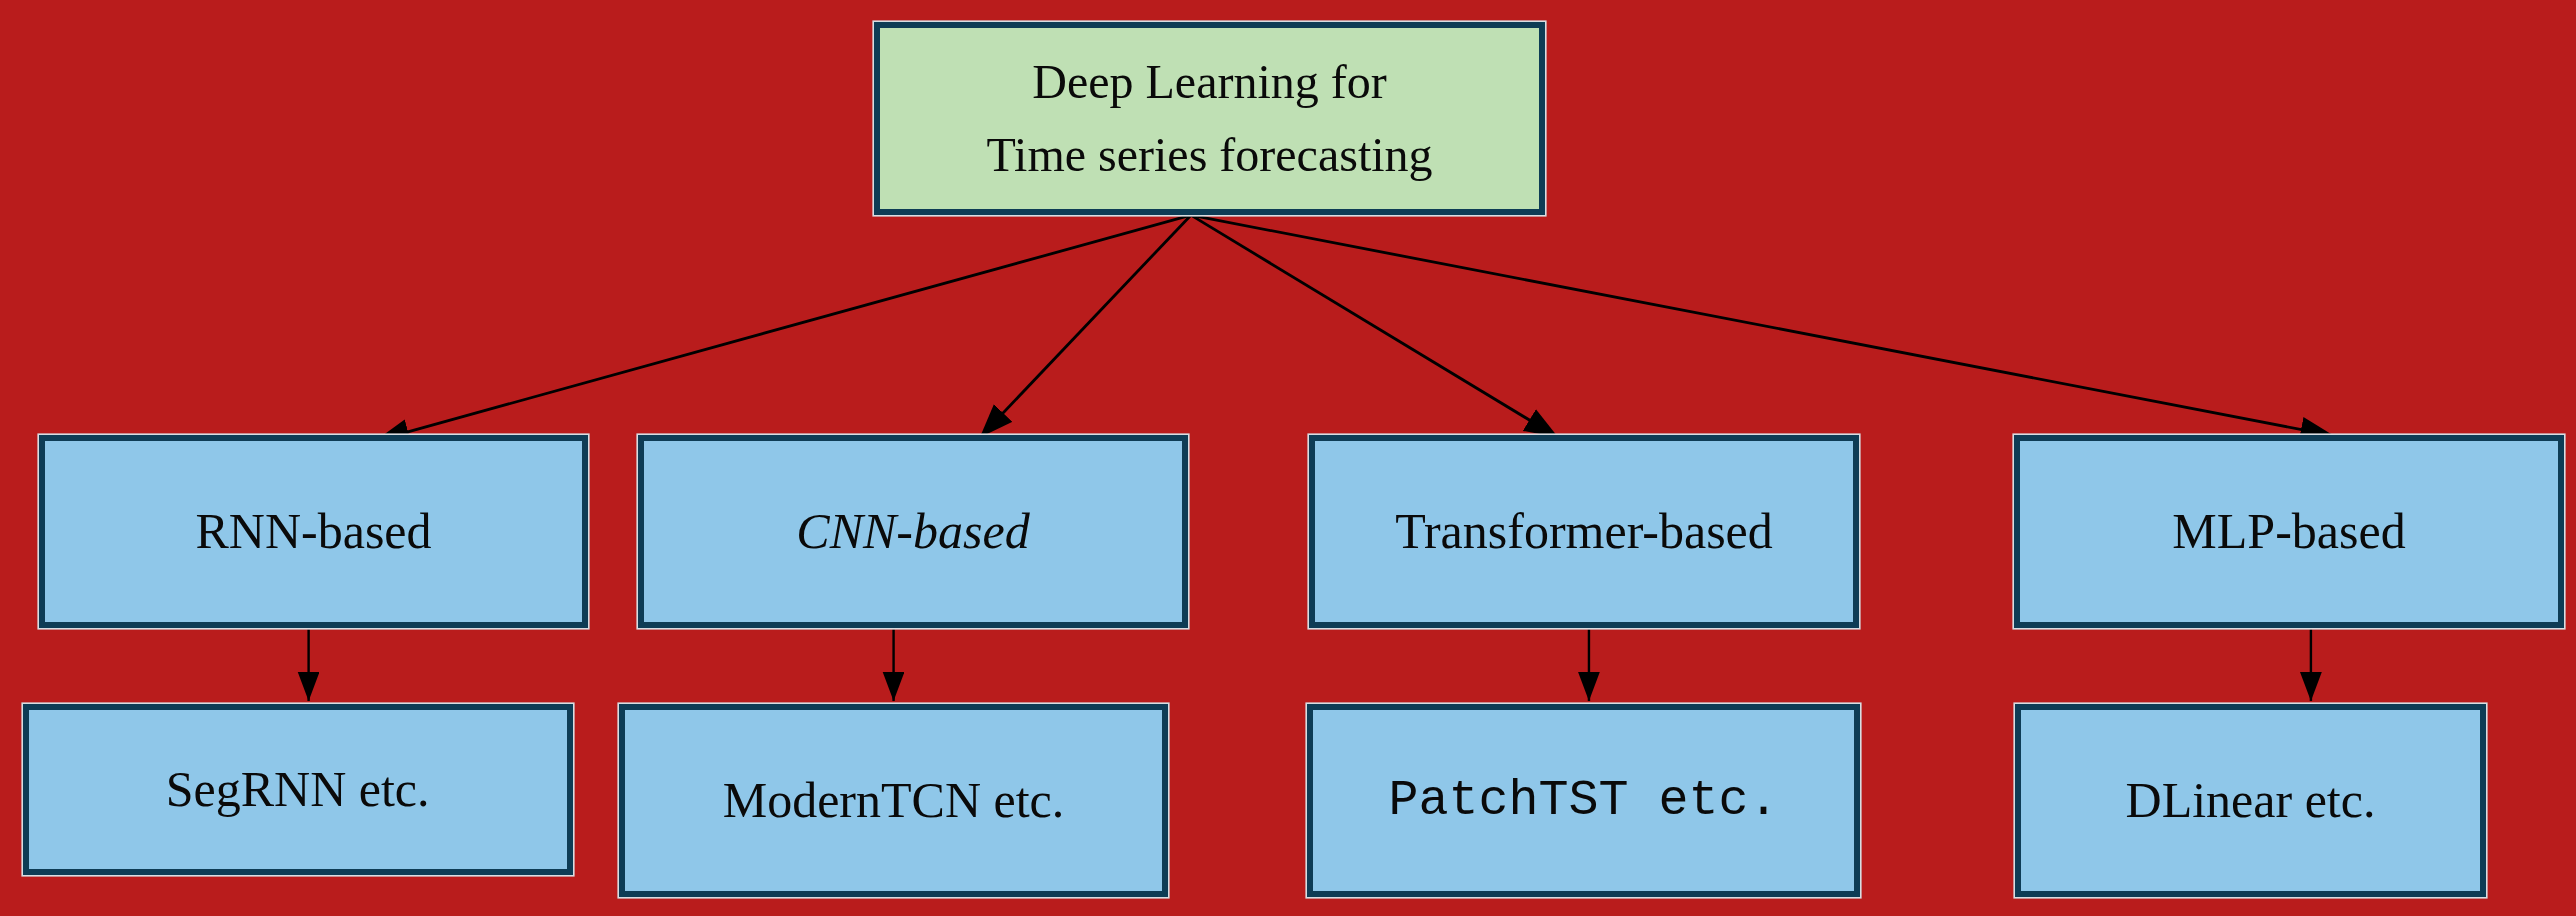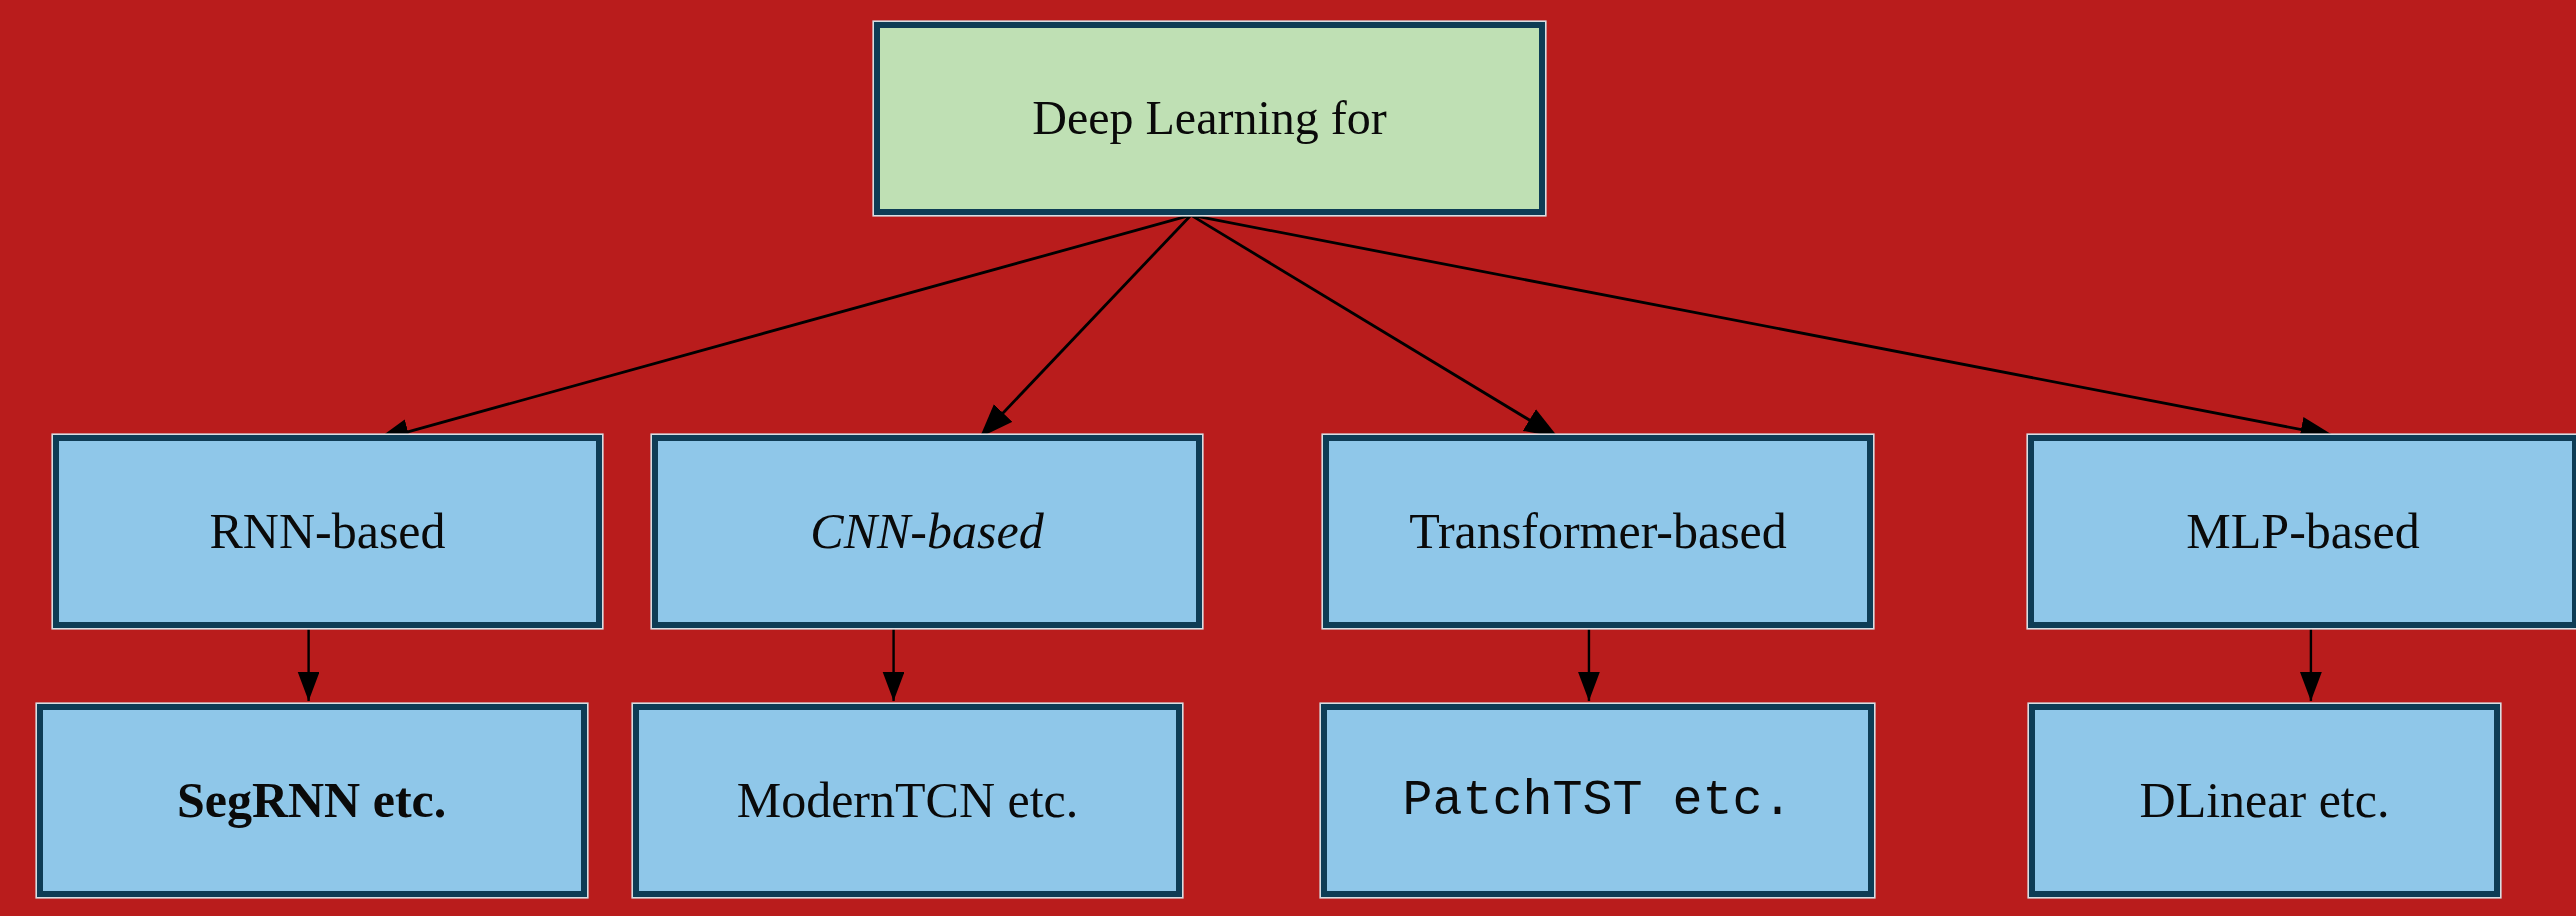--- a/index.html
+++ b/index.html
@@ -37,29 +37,28 @@
     left: 874px; top: 22px;
     width: 671px; height: 193px;
     background: #bfe0b4;
     font-size: 48px;
     line-height: 1.52;
   }
   .node-cat, .node-ex {
     background: #8fc7e9;
     font-size: 50px;
     line-height: 1.1;
-    margin-left: 14px;
   }
   
   .cat-rnn         { left: 39px;   top: 435px; width: 549px; height: 193px; }
   .cat-cnn         { left: 638px;  top: 435px; width: 550px; height: 193px; font-style: italic; }
   .cat-transformer { left: 1309px; top: 435px; width: 550px; height: 193px; }
   .cat-mlp         { left: 2014px; top: 435px; width: 550px; height: 193px; }
   
-  .ex-rnn          { left: 22.6px;   top: 704px; width: 550px; height: 193px; font-weight: bold; }
+  .ex-rnn          { left: 22.6px;   top: 704px; width: 550px; height: 171px; }
   .ex-cnn          { left: 619px;  top: 704px; width: 549px; height: 193px; text-align: right; }
   .ex-transformer  { left: 1307px; top: 704px; width: 553px; height: 193px; font-family: Liberation Mono, monospace; }
   .ex-mlp          { left: 2015px; top: 704px; width: 471px; height: 193px; }
   .node-label {
     padding: 0 16px;
   }
 </style>
 </head>
 <body>
 
@@ -81,20 +80,21 @@
       <line x1="383" y1="781" x2="383" y2="870" marker-end="url(#head)"></line>
       <line x1="1109" y1="781" x2="1109" y2="870" marker-end="url(#head)"></line>
       <line x1="1972" y1="781" x2="1972" y2="870" marker-end="url(#head)"></line>
       <line x1="2868" y1="781" x2="2868" y2="870" marker-end="url(#head)"></line>
     </g>
   </svg>
 
   <div class="node node-root">
     <div class="node-label">
       <div>Deep Learning for</div>
+      <div>Time series forecasting</div>
     </div>
   </div>
 
   <div class="node node-cat cat-rnn">
     <div class="node-label">RNN-based</div>
   </div>
   <div class="node node-cat cat-cnn">
     <div class="node-label">CNN-based</div>
   </div>
   <div class="node node-cat cat-mlp">

